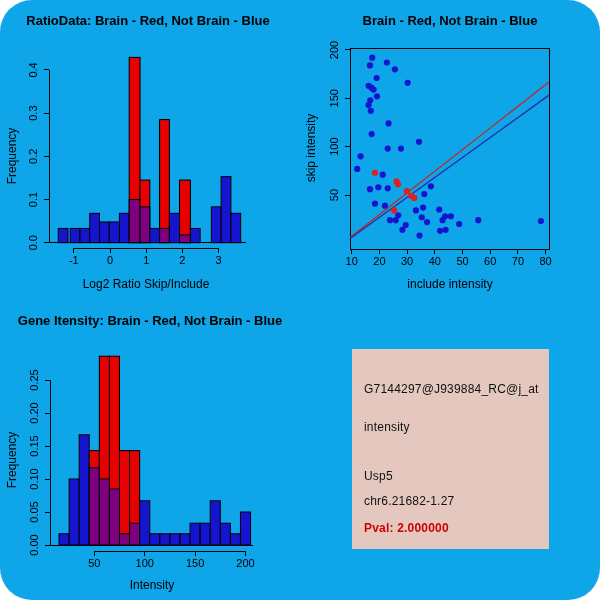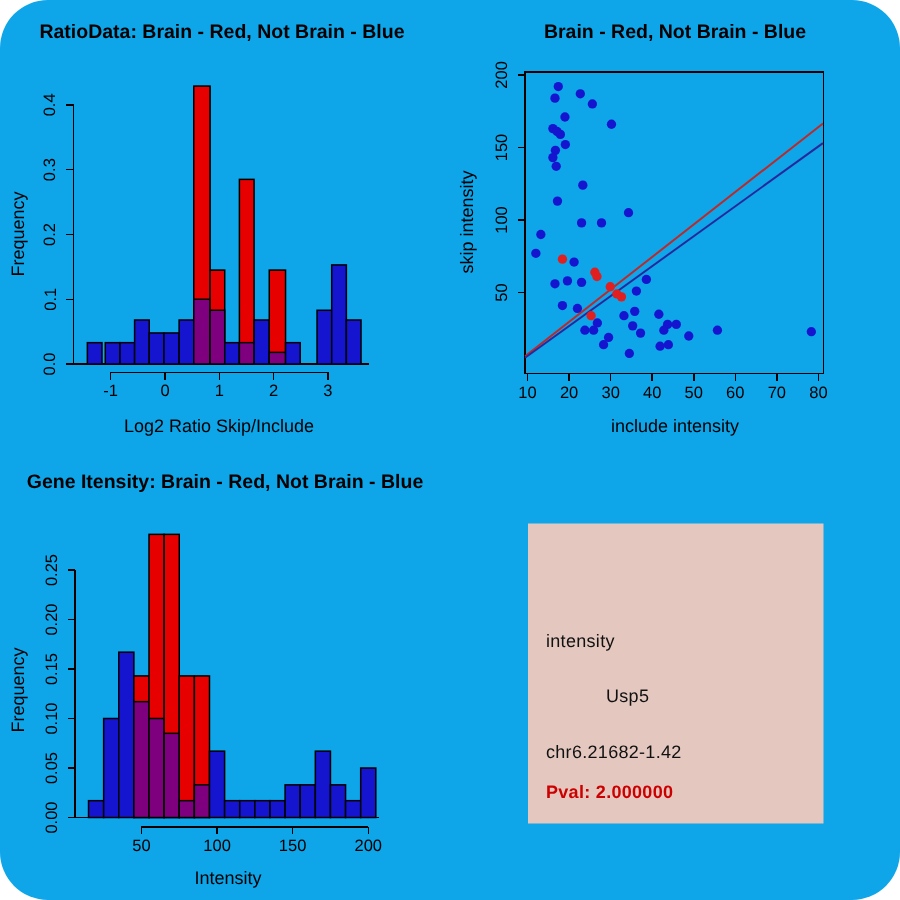--- a/index.html
+++ b/index.html
@@ -199,18 +199,19 @@
       <rect x="179.98000000000002" y="233.78" width="10.079999999999984" height="11.219999999999999" fill="#1515cf" stroke="#000" stroke-width="1"></rect>
       <rect x="190.06" y="223.22" width="10.080000000000013" height="21.78" fill="#1515cf" stroke="#000" stroke-width="1"></rect>
       <rect x="200.14000000000001" y="223.22" width="10.079999999999984" height="21.78" fill="#1515cf" stroke="#000" stroke-width="1"></rect>
       <rect x="210.22" y="200.78" width="10.080000000000013" height="44.22" fill="#1515cf" stroke="#000" stroke-width="1"></rect>
       <rect x="220.3" y="223.22" width="10.079999999999984" height="21.78" fill="#1515cf" stroke="#000" stroke-width="1"></rect>
       <rect x="230.38" y="233.78" width="10.080000000000013" height="11.219999999999999" fill="#1515cf" stroke="#000" stroke-width="1"></rect>
       <rect x="240.46" y="212" width="10.080000000000013" height="33" fill="#1515cf" stroke="#000" stroke-width="1"></rect>
     </svg>
 
   <div class="infobox" id="infobox" style="background: rgb(228, 200, 191);">
+    <div class="infoline" style="top:33px;">G7144297@J939884_RC@j_at</div>
     <div class="infoline" style="top:71px;">intensity</div>
-    <div class="infoline" style="top:108px;margin-left:40px;">Usp5</div>
-    <div class="infoline" style="top:145px;">chr6.21682-1.42</div>
+    <div class="infoline" style="top:120px;">Usp5</div>
+    <div class="infoline" style="top:145px;">chr6.21682-1.27</div>
     <div class="infoline" id="pval-line" style="top: 172px; color: rgb(204, 0, 0); font-weight: bold;">Pval: 2.000000</div>
   </div>
 </div>
 
 </body></html>

